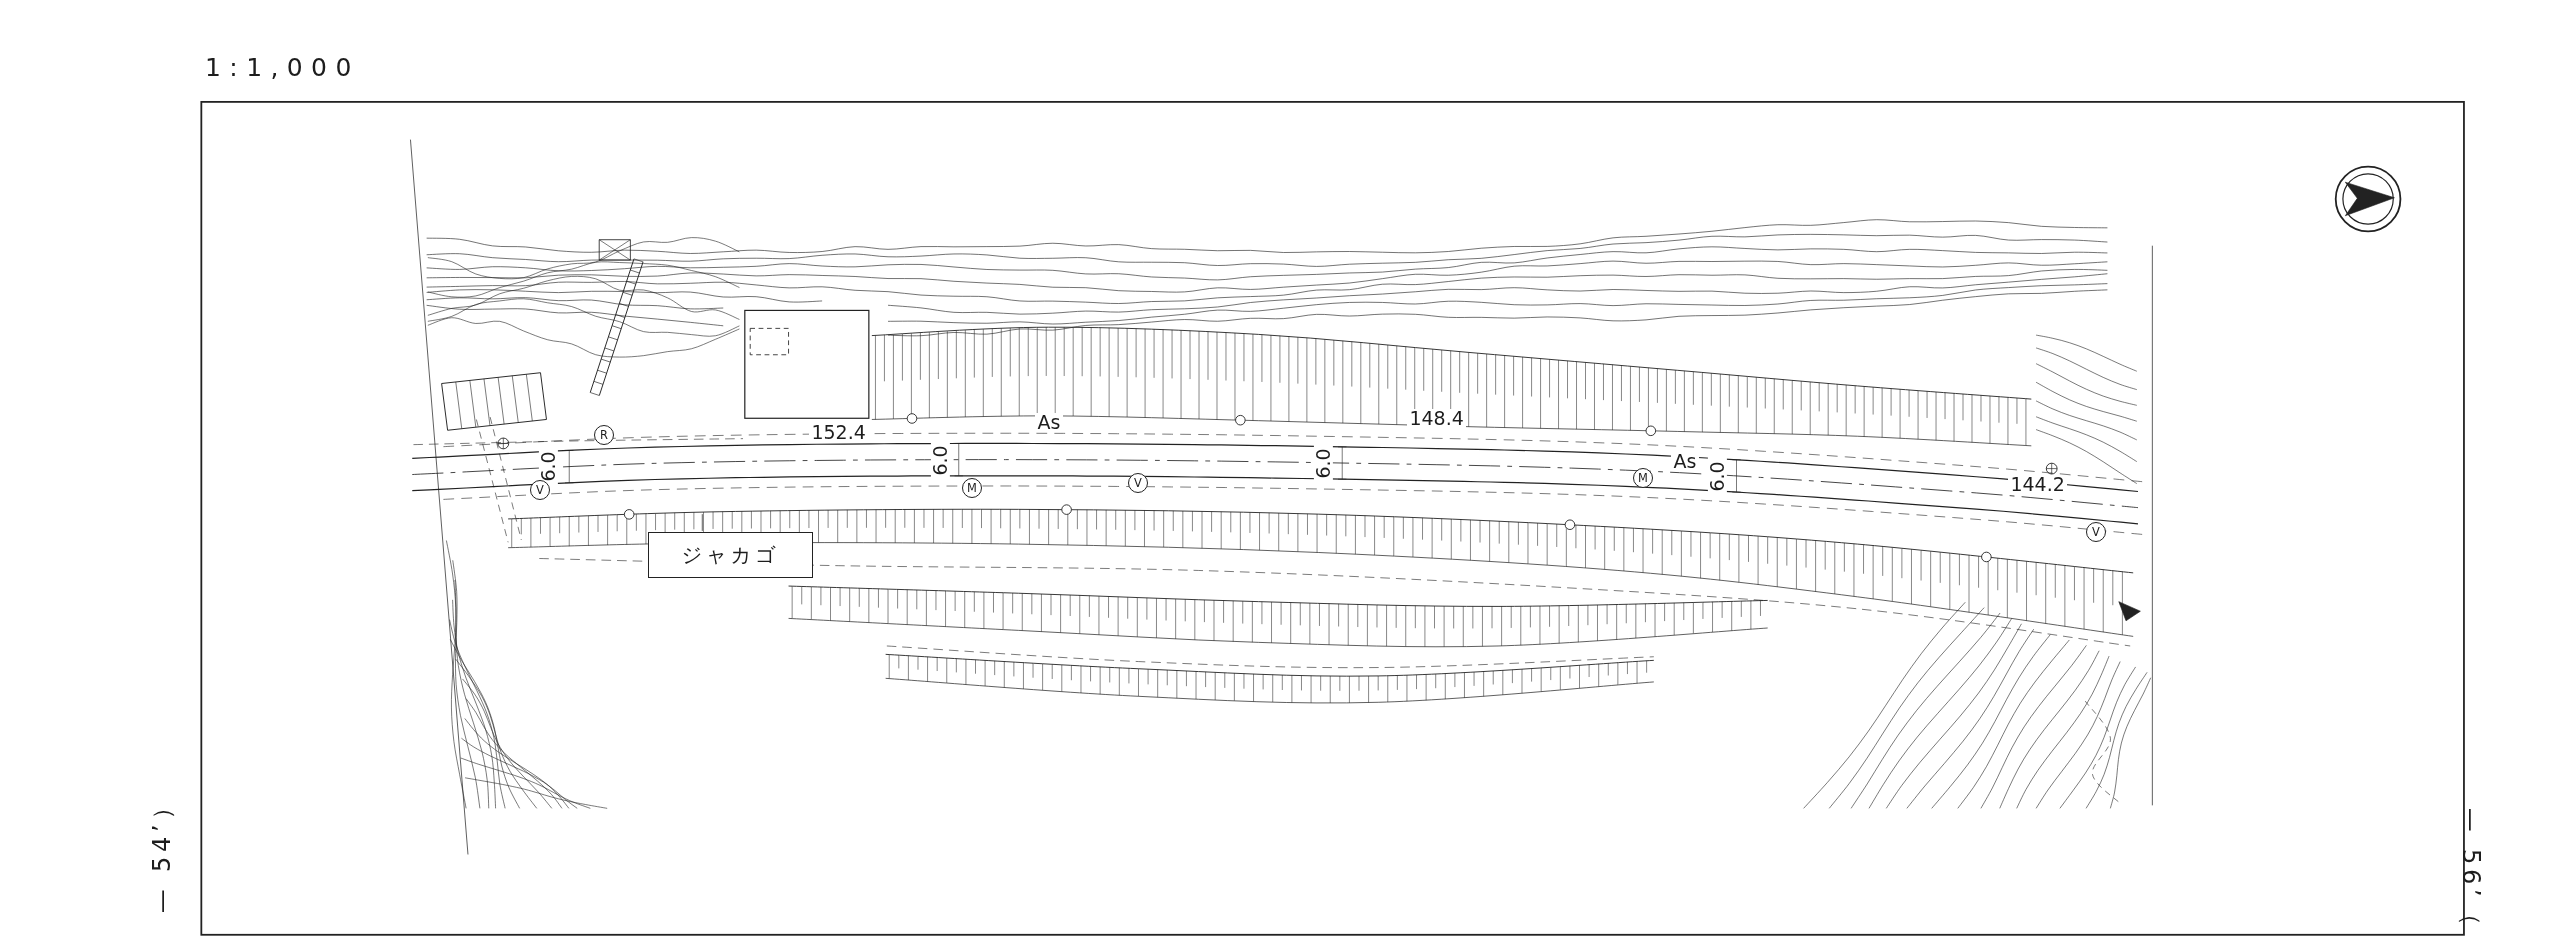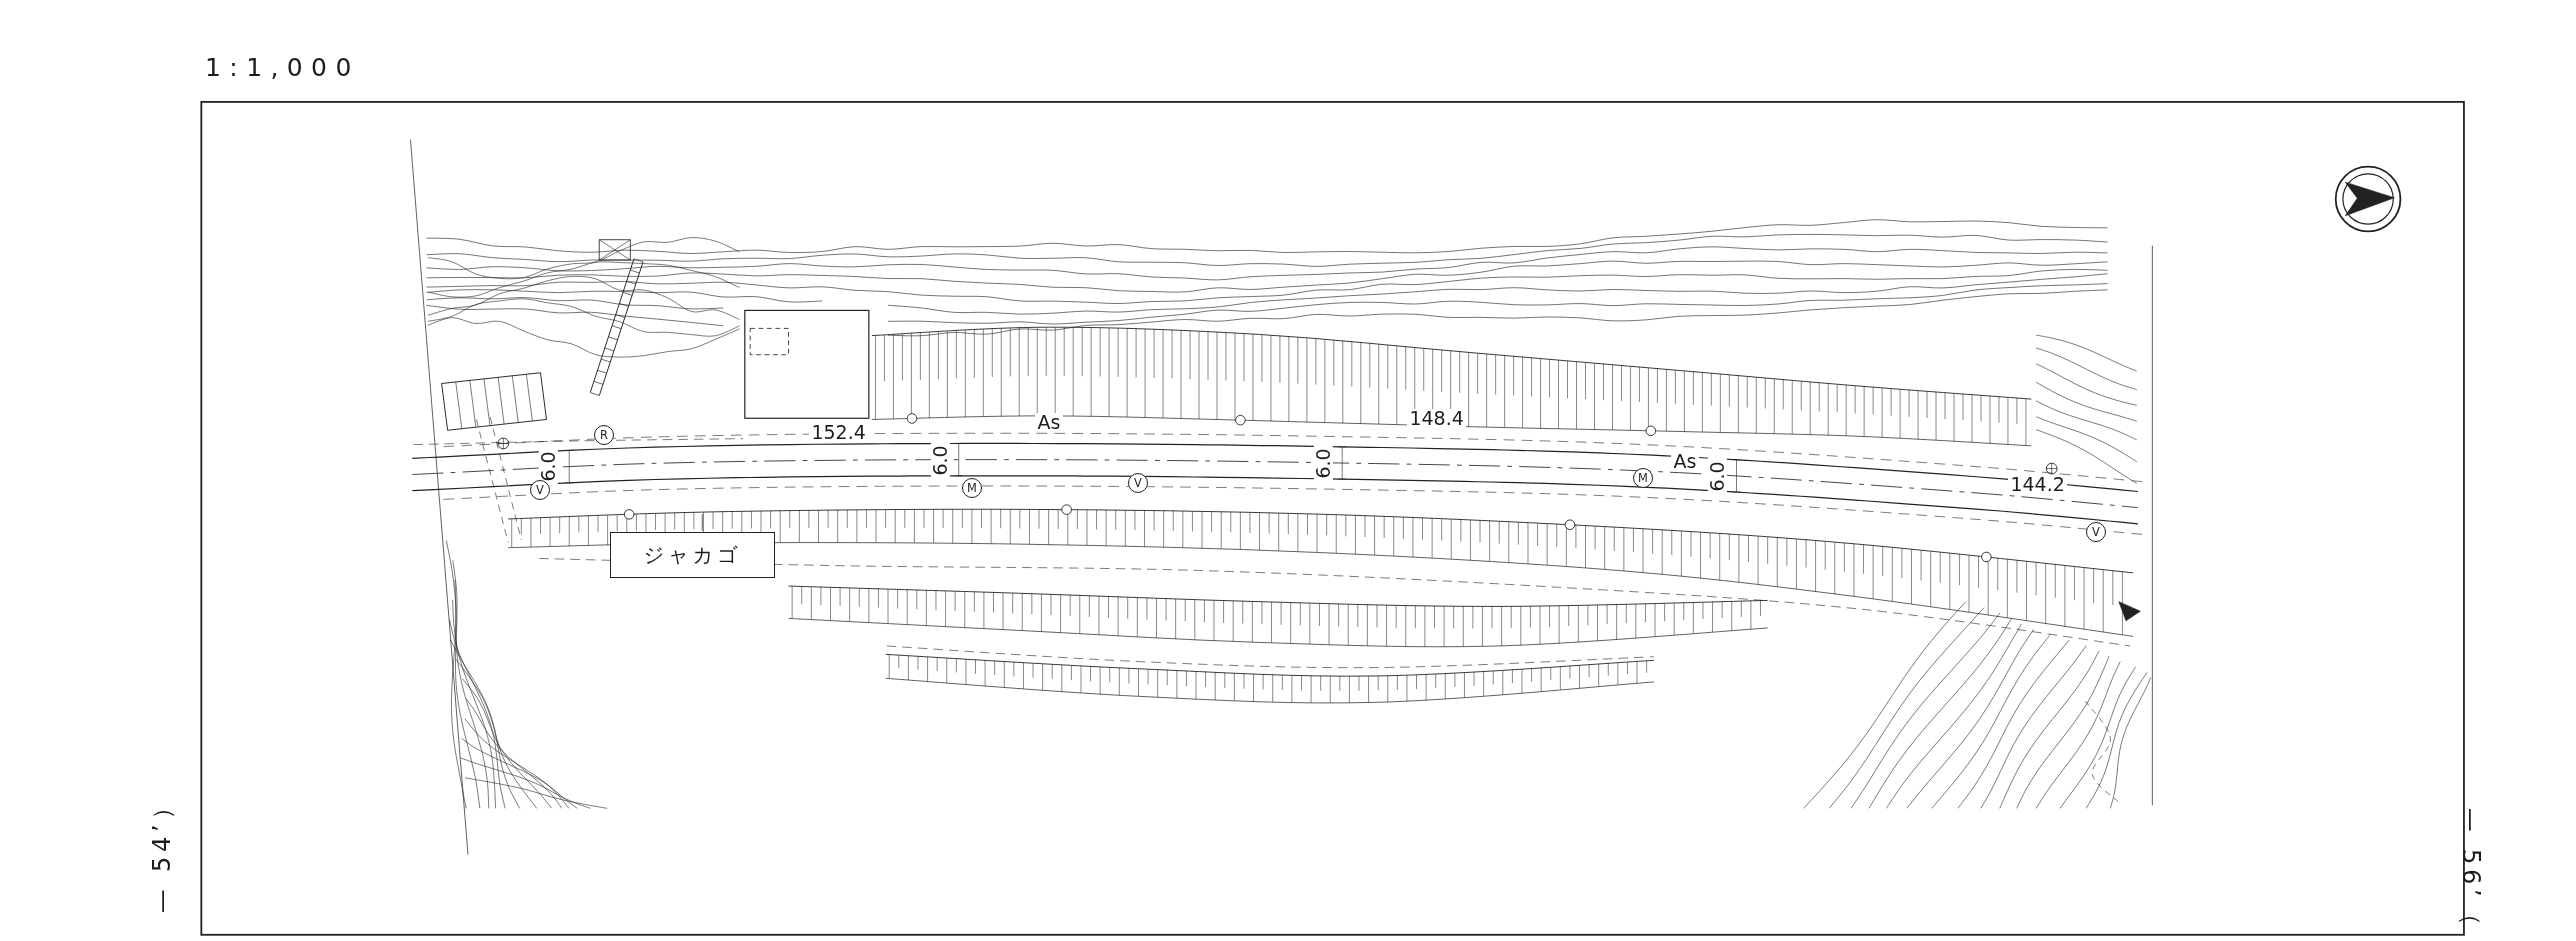--- a/index.html
+++ b/index.html
@@ -642,21 +642,21 @@
   <div class="lbl dim" style="left:1035px;top:413px;">As</div>
   <div class="lbl dim" style="left:1407px;top:409px;">148.4</div>
   <div class="lbl dim" style="left:1671px;top:452px;">As</div>
   <div class="lbl dim" style="left:1982px;top:475px;margin-left:26px;">144.2</div>
 
   <div class="lbl dim rot" style="left:527px;top:457px;">6.0</div>
   <div class="lbl dim rot" style="left:919px;top:451px;">6.0</div>
   <div class="lbl dim rot" style="left:1302px;top:454px;">6.0</div>
   <div class="lbl dim rot" style="left:1696px;top:467px;">6.0</div>
 
-  <div class="gabion-box" style="left:610px;top:532px;width:163px;height:44px;text-align:right;">
+  <div class="gabion-box" style="left:648px;top:532px;width:163px;height:44px;text-align:right;">
     <span>ジャカゴ</span>
   </div>
 
   <div class="sym" style="left:594px;top:425px;">
       <span>R</span>
     </div>
   <div class="sym" style="left:530px;top:480px;">
       <span>V</span>
     </div>
   <div class="sym" style="left:962px;top:478px;">

